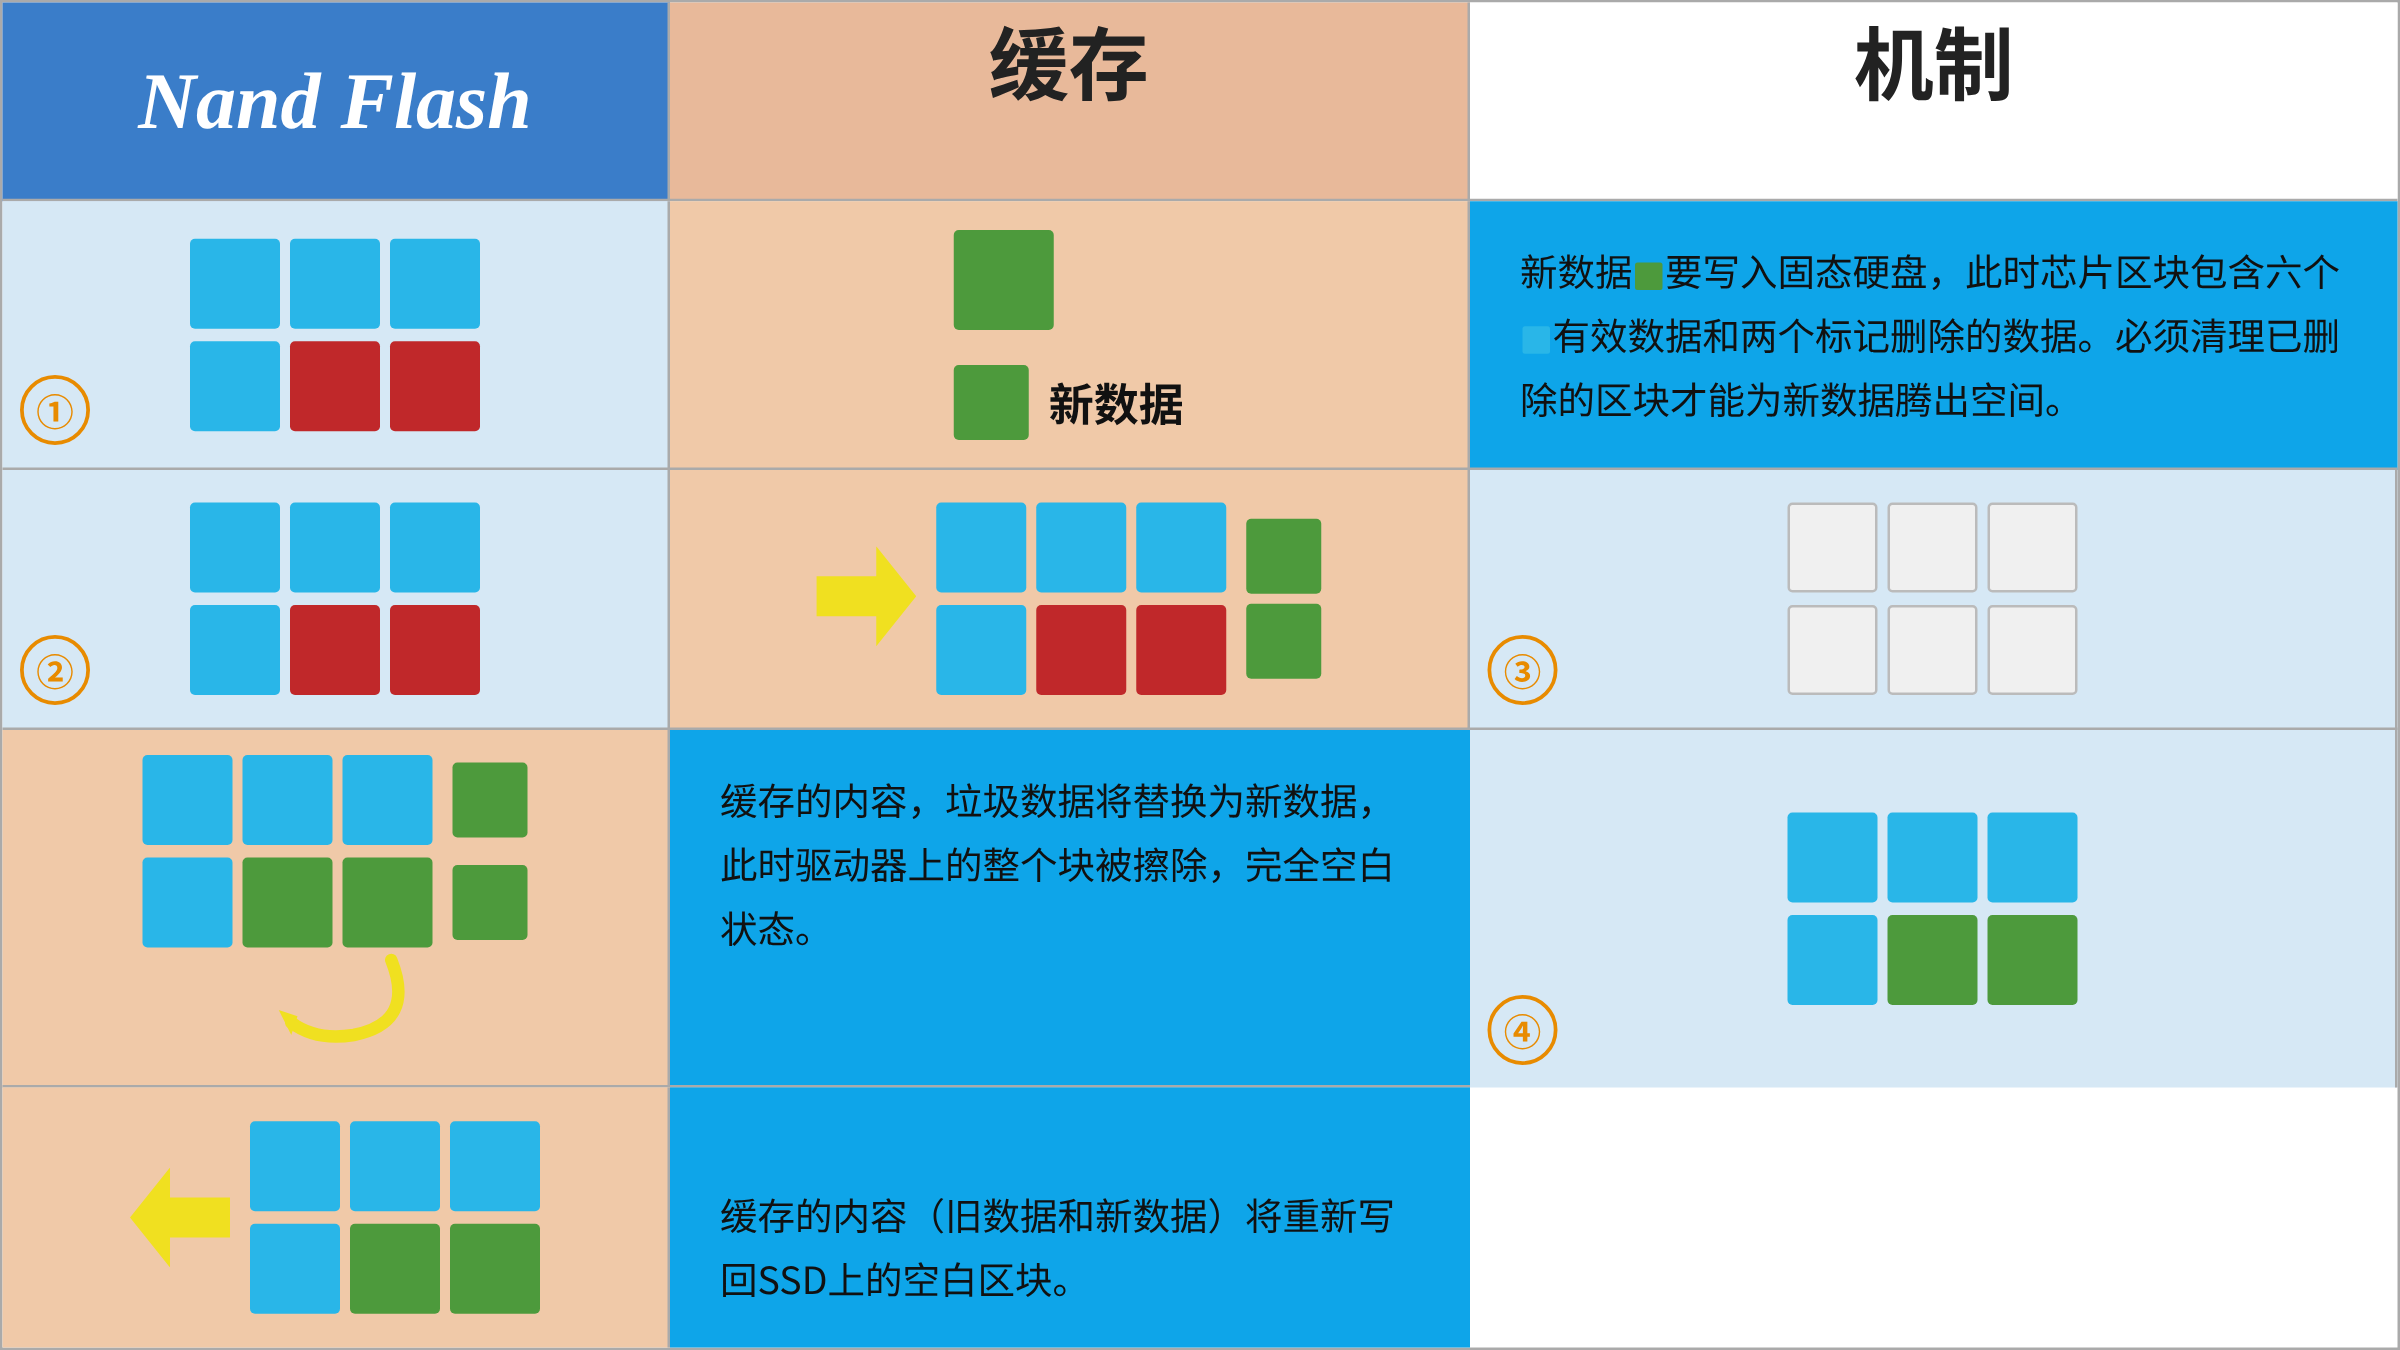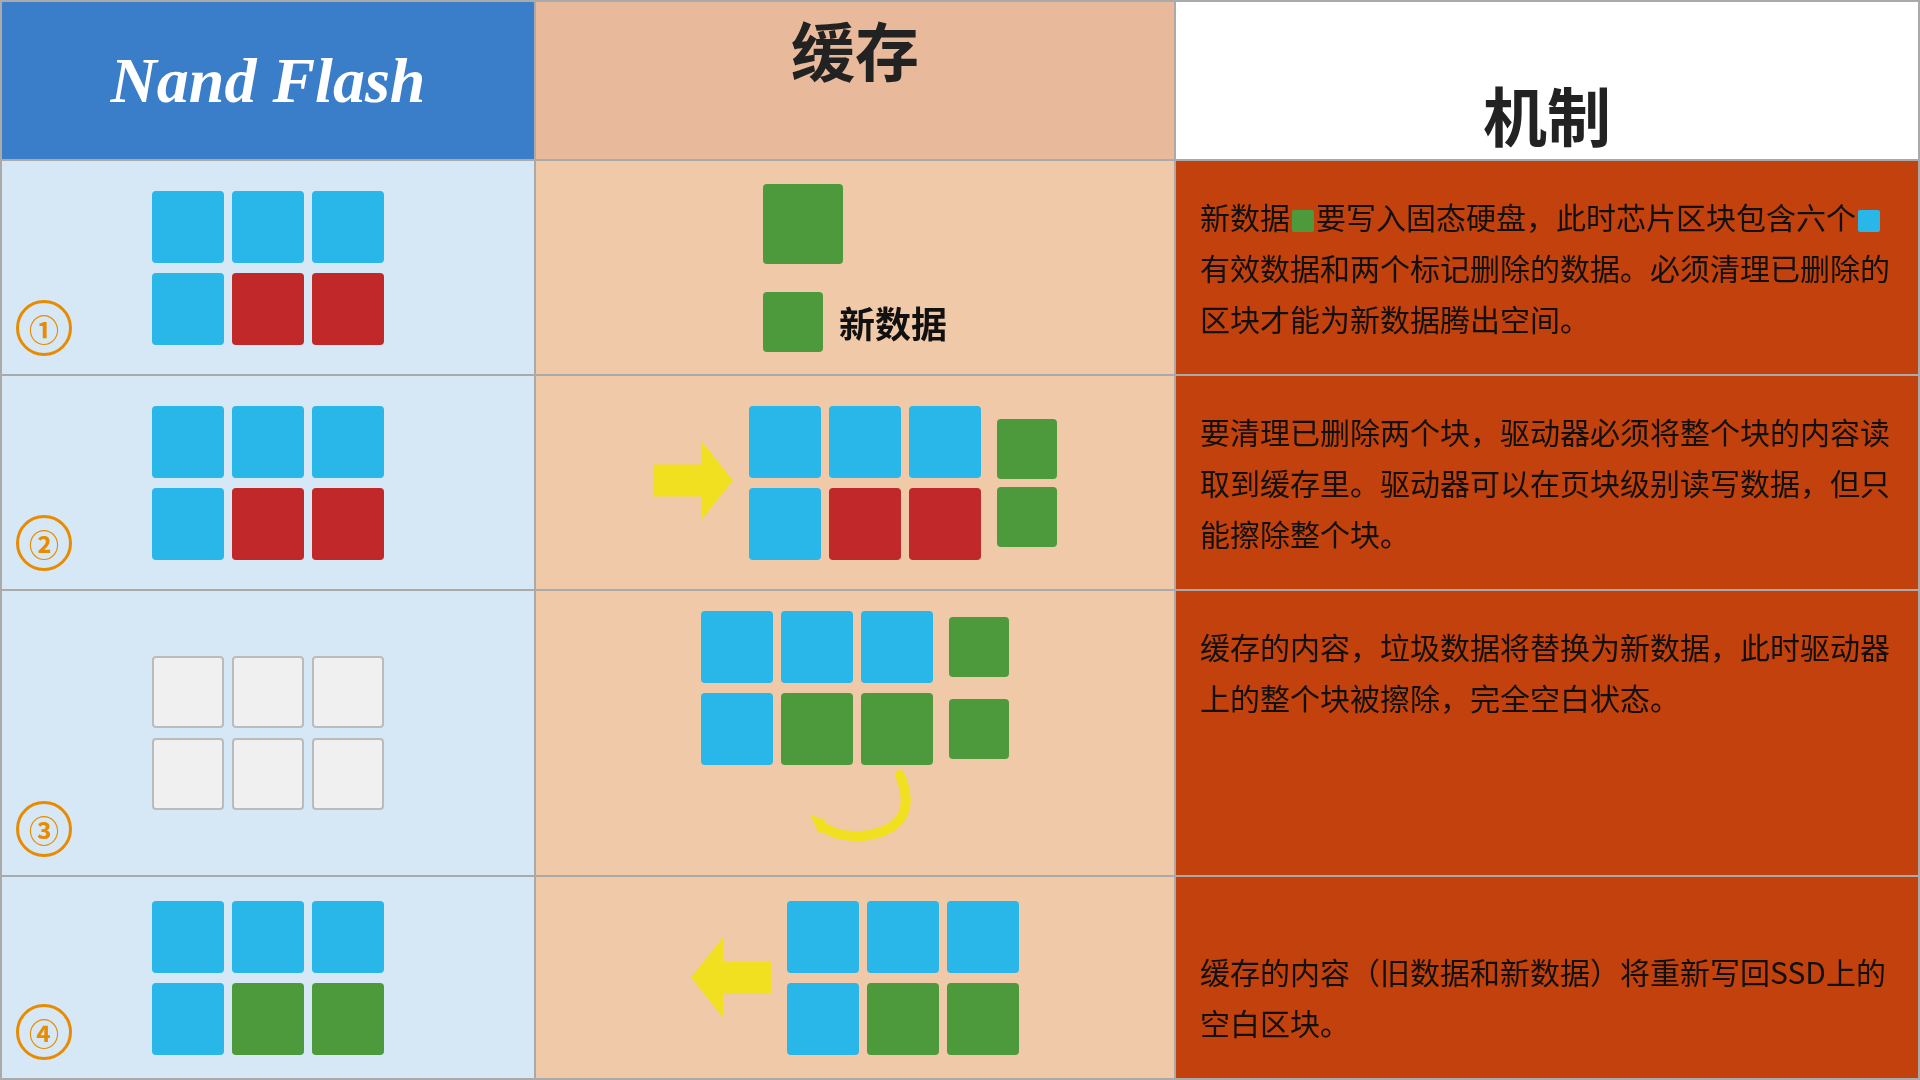--- a/index.html
+++ b/index.html
@@ -46,21 +46,21 @@
     }
     .header-cache-text {
       font-size: 64px;
       font-weight: bold;
       color: #222;
     }
 
     .header-mechanism {
       background: #fff;
       display: flex;
-      align-items: flex-end;
+      align-items: flex-start;
       justify-content: center;
       border-bottom: 2px solid #aaa;
     }
     .header-mechanism-text {
       font-size: 64px;
       font-weight: bold;
       color: #222;
     }
 
     
@@ -83,26 +83,26 @@
       border-right: 2px solid #aaa;
       border-bottom: 2px solid #aaa;
       display: flex;
       align-items: center;
       justify-content: center;
       padding: 20px;
       position: relative;
     }
 
     .cell-mechanism {
-      background: #c2410c;
+      background: #0ea5e9;
       border-bottom: 2px solid #aaa;
       display: flex;
       align-items: flex-start;
       justify-content: flex-start;
-      padding: 30px 24px;
+      padding: 30px 40px;
     }
     .cell-mechanism:last-child {
       border-bottom: none;
       align-items: flex-end;
     }
 
     .mechanism-text {
       font-size: 30px;
       line-height: 1.7;
       color: #111;
@@ -277,23 +277,20 @@
           <div class="block block-red"></div>
         </div>
       </div>
       <div class="cache-blocks-right">
         <div class="block block-green" style="width:60px;height:60px;"></div>
         <div class="block block-green" style="width:60px;height:60px;"></div>
       </div>
     </div>
   </div>
 
-  <div class="cell-mechanism">
-    <div class="mechanism-text">要清理已删除两个块，驱动器必须将整个块的内容读取到缓存里。驱动器可以在页块级别读写数据，但只能擦除整个块。</div>
-  </div>
 
   <div class="cell-nand">
     <div class="step-circle">③</div>
     <div style="display:flex;flex-direction:column;gap:10px;">
       <div class="block-grid-3col">
         <div class="block block-white"></div>
         <div class="block block-white"></div>
         <div class="block block-white"></div>
       </div>
       <div class="block-grid-3col">

